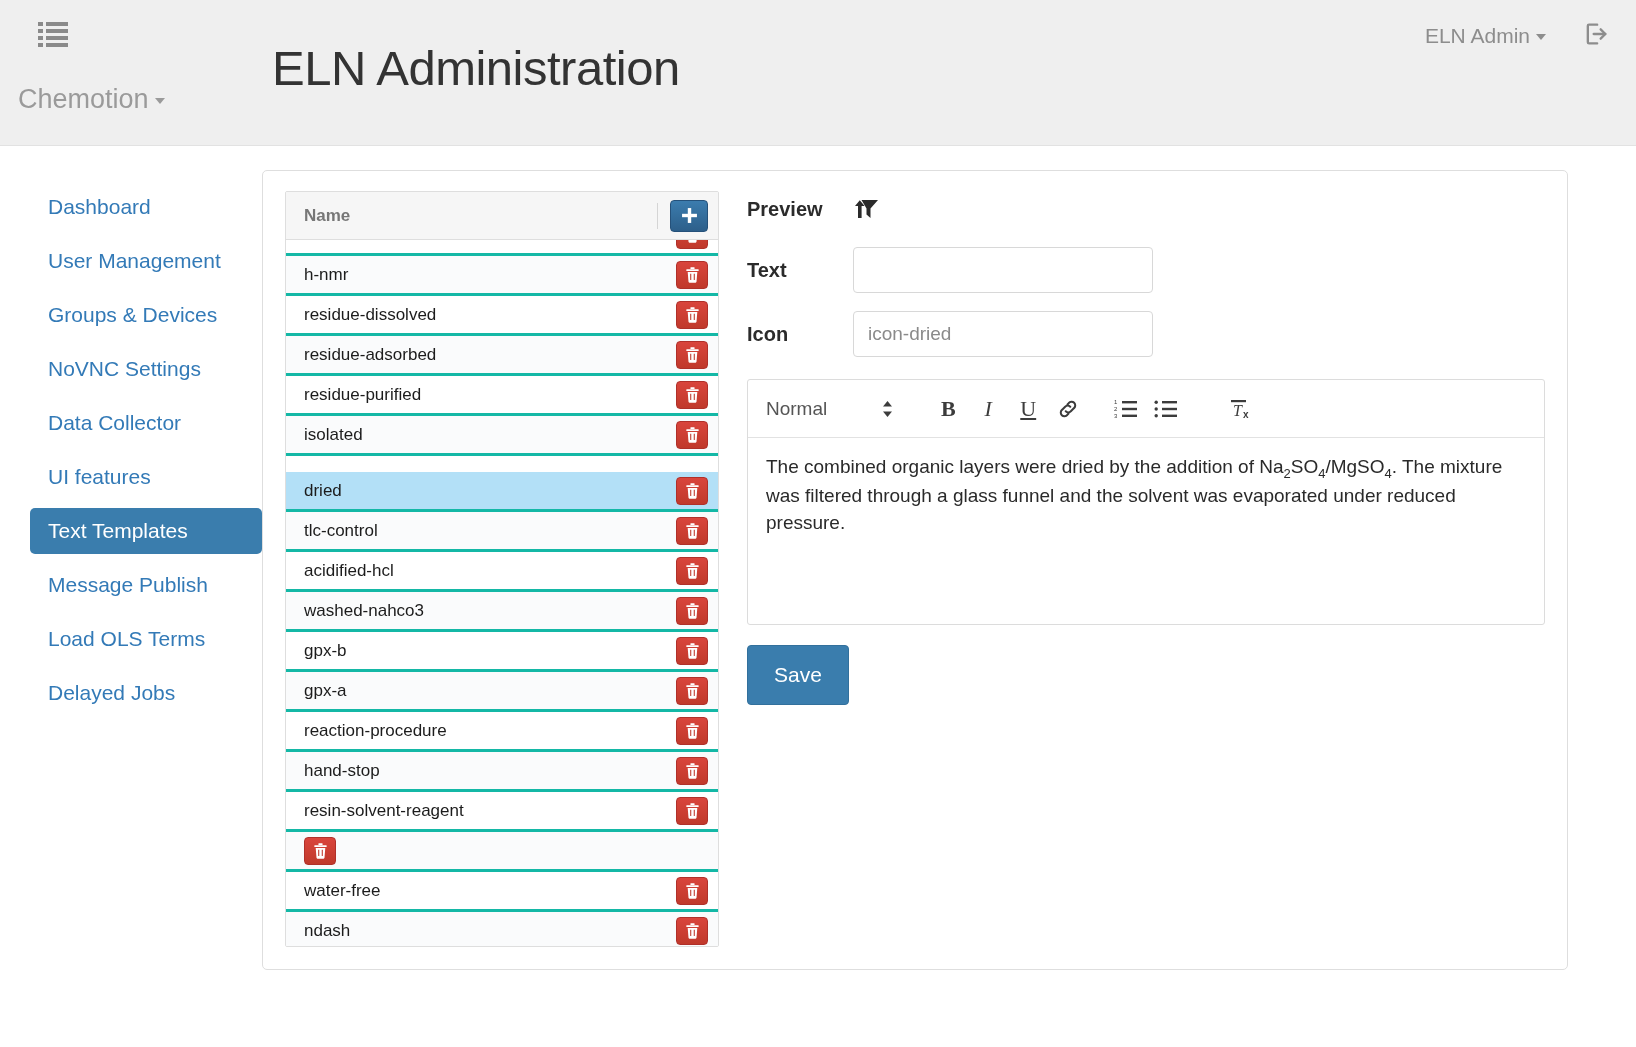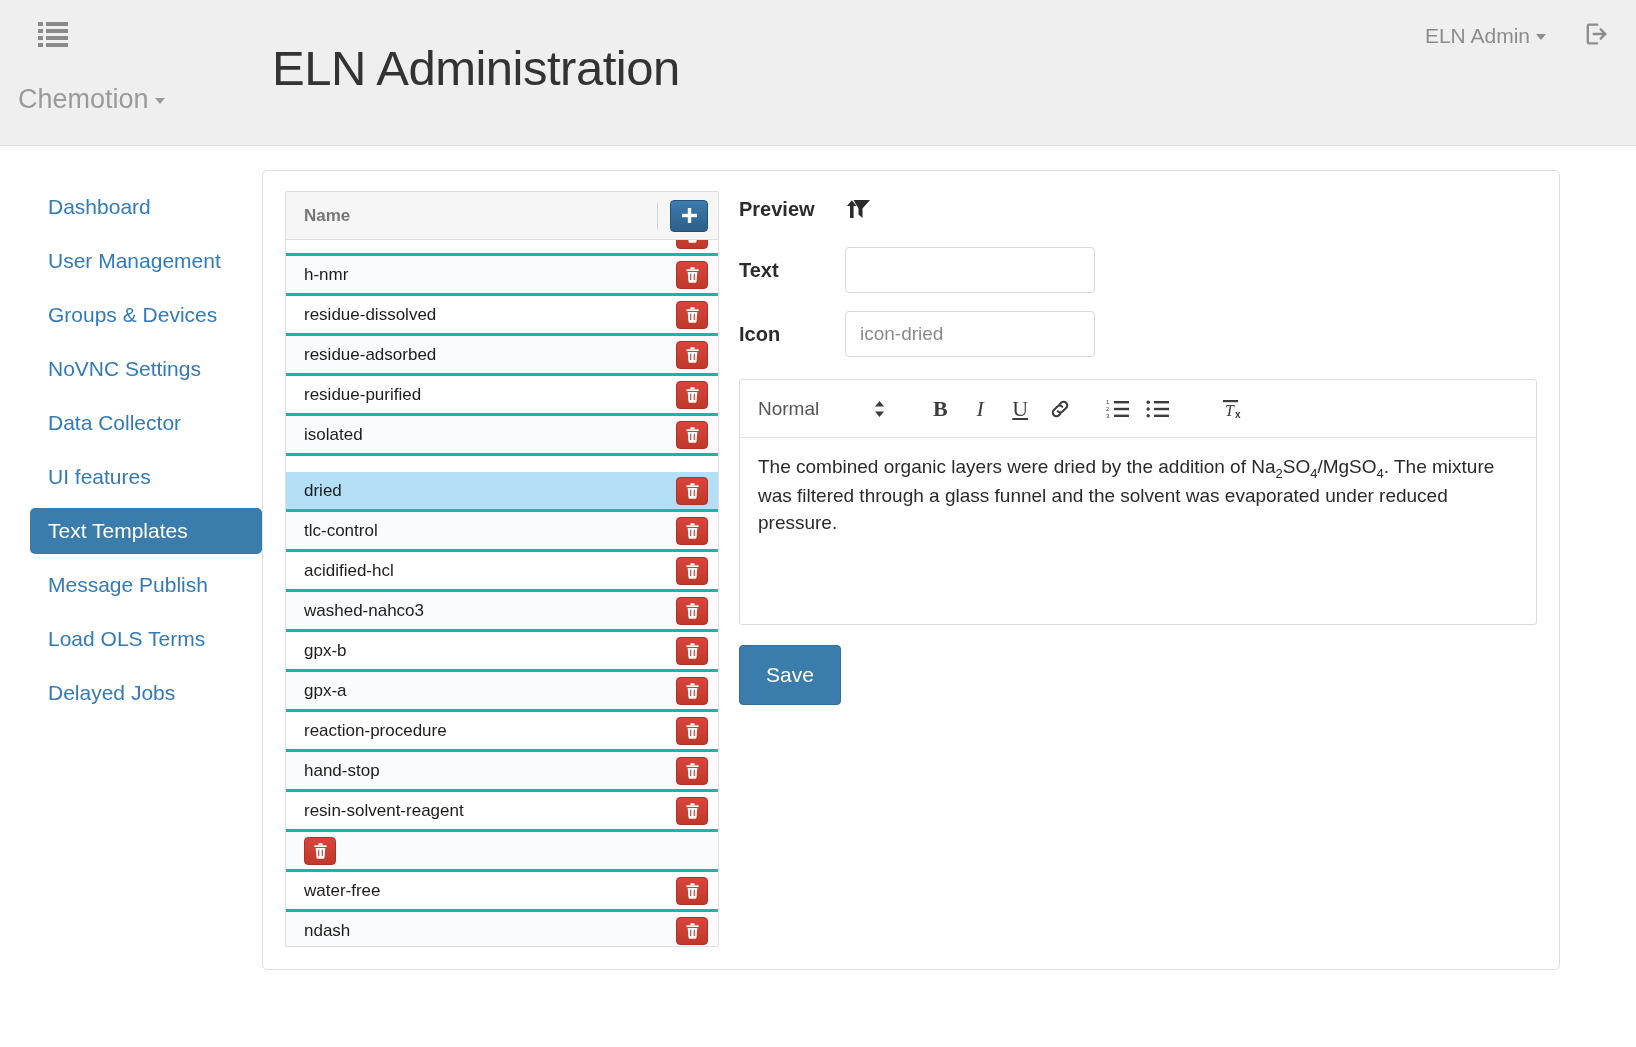--- a/index.html
+++ b/index.html
@@ -98,21 +98,21 @@
   
   .panel {
     margin-left: 0;
     margin-right: 90px;
     flex: 1;
     background: #fff;
     border: 1px solid #dedede;
     border-radius: 5px;
     padding: 20px 22px 22px 22px;
     display: flex;
-    gap: 8px;
+    gap: 16px;
     height: 800px;
   }
 
   
   .list-col {
     width: 434px;
     flex: 0 0 434px;
     border: 1px solid #dedede;
     border-radius: 2px;
     display: flex;
@@ -190,21 +190,21 @@
   .flabel {
     width: 106px;
     flex: 0 0 106px;
     font-size: 20px;
     font-weight: bold;
     color: #2b2b2b;
   }
   .preview-row { margin-bottom: 26px; }
   .funnel-icon { cursor: pointer; line-height: 0; }
   .finput {
-    width: 250px;
+    width: 300px;
     height: 46px;
     border: 1px solid #d8d8d8;
     border-radius: 4px;
     background: #fff;
     font-size: 19px;
     color: #333;
     padding: 6px 14px;
     font-family: "Liberation Sans", sans-serif;
     outline: none;
   }

